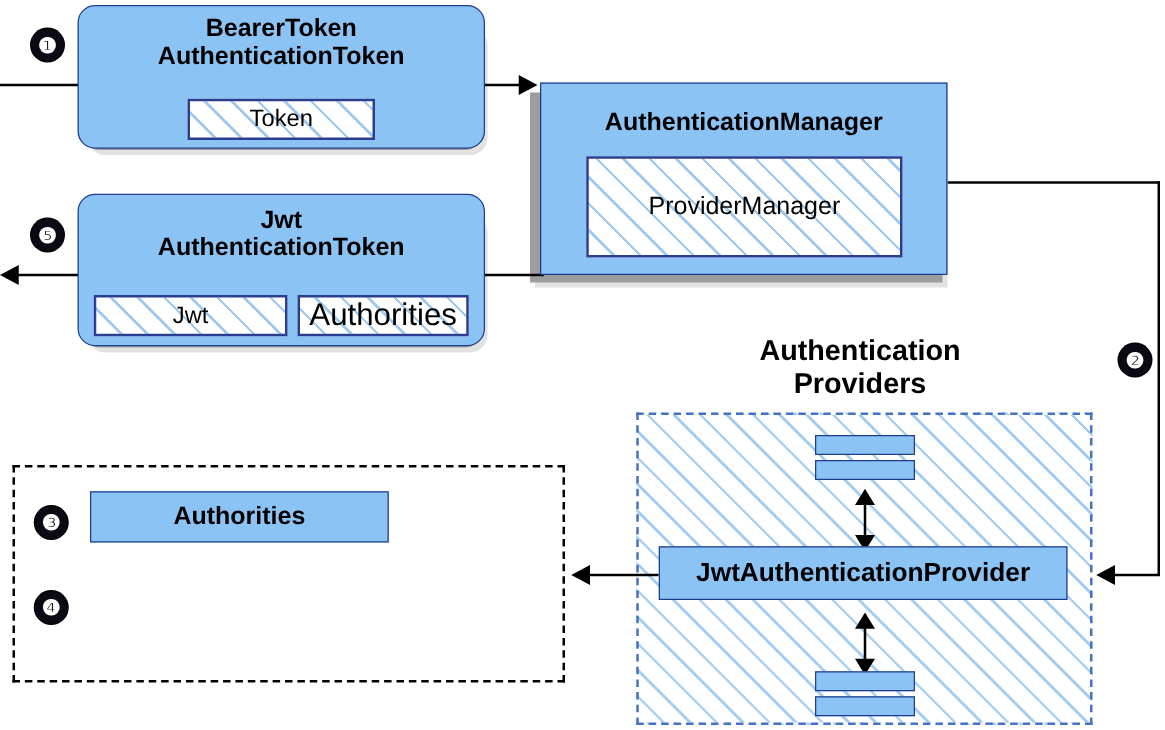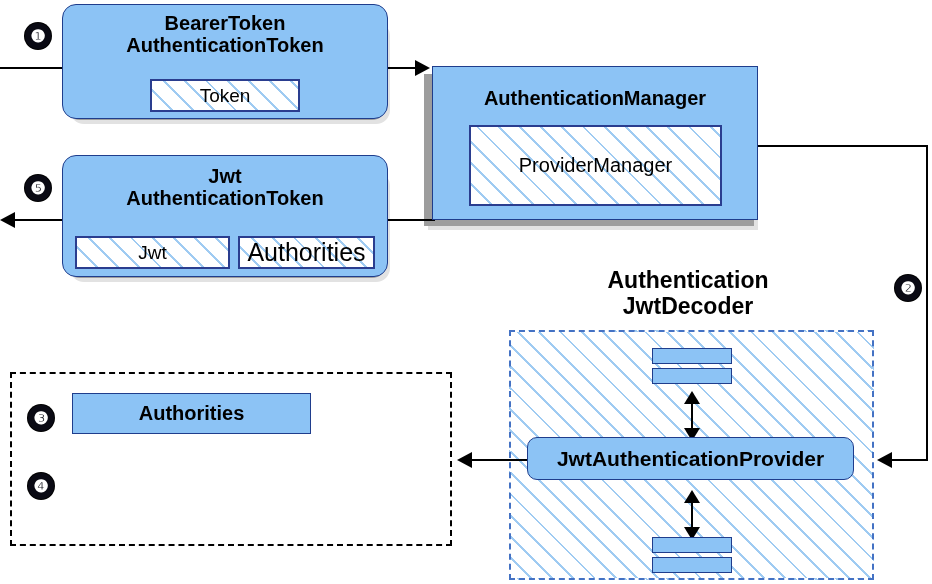--- a/index.html
+++ b/index.html
@@ -200,35 +200,35 @@
     <div class="label-plain" style="font-size:20px; position:static;">AuthenticationManager</div>
   </div>
   <div class="abs inner-box hatch-white" style="left:469px; top:125px; width:253px; height:81px; font-size:20px;">
     <span>ProviderManager</span>
   </div>
 
   <div class="abs bullet" style="left:895px; top:275px;">❷</div>
 
   <div class="abs label-plain" style="left:588px; top:268px; width:200px; font-size:23px;">
     <span>Authentication</span><br>
-    <span>JwtDecoder</span>
+    <span>Providers</span>
   </div>
 
   <div class="abs dashed-blue hatch-white" style="left:509px; top:330px; width:365px; height:250px;"></div>
 
   <div class="abs small-bar" style="left:652px; top:348px; width:80px; height:16px;"></div>
   <div class="abs small-bar" style="left:652px; top:368px; width:80px; height:16px;"></div>
 
   <div class="abs line-v" style="left:691px; top:395px; height:42px;"></div>
   <div class="abs arrow arrow-up" style="left:684px; top:391px;"></div>
   <div class="abs arrow arrow-down" style="left:684px; top:428px;"></div>
 
   <div class="abs shadow-light" style="left:524px; top:447px; width:330px; height:44px;"></div>
   <div class="abs shadow-dark" style="left:520px; top:443px; width:330px; height:44px;"></div>
-  <div class="abs blue-box" style="left:527px; top:437px; width:327px; height:43px; font-size:21px;border-radius:10px;">
+  <div class="abs blue-box" style="left:527px; top:437px; width:327px; height:43px; font-size:21px;">
     <span>JwtAuthenticationProvider</span>
   </div>
 
   <div class="abs line-v" style="left:691px; top:494px; height:42px;"></div>
   <div class="abs arrow arrow-up" style="left:684px; top:490px;"></div>
   <div class="abs arrow arrow-down" style="left:684px; top:527px;"></div>
 
   <div class="abs small-bar" style="left:652px; top:537px; width:80px; height:16px;"></div>
   <div class="abs small-bar" style="left:652px; top:557px; width:80px; height:16px;"></div>
 

